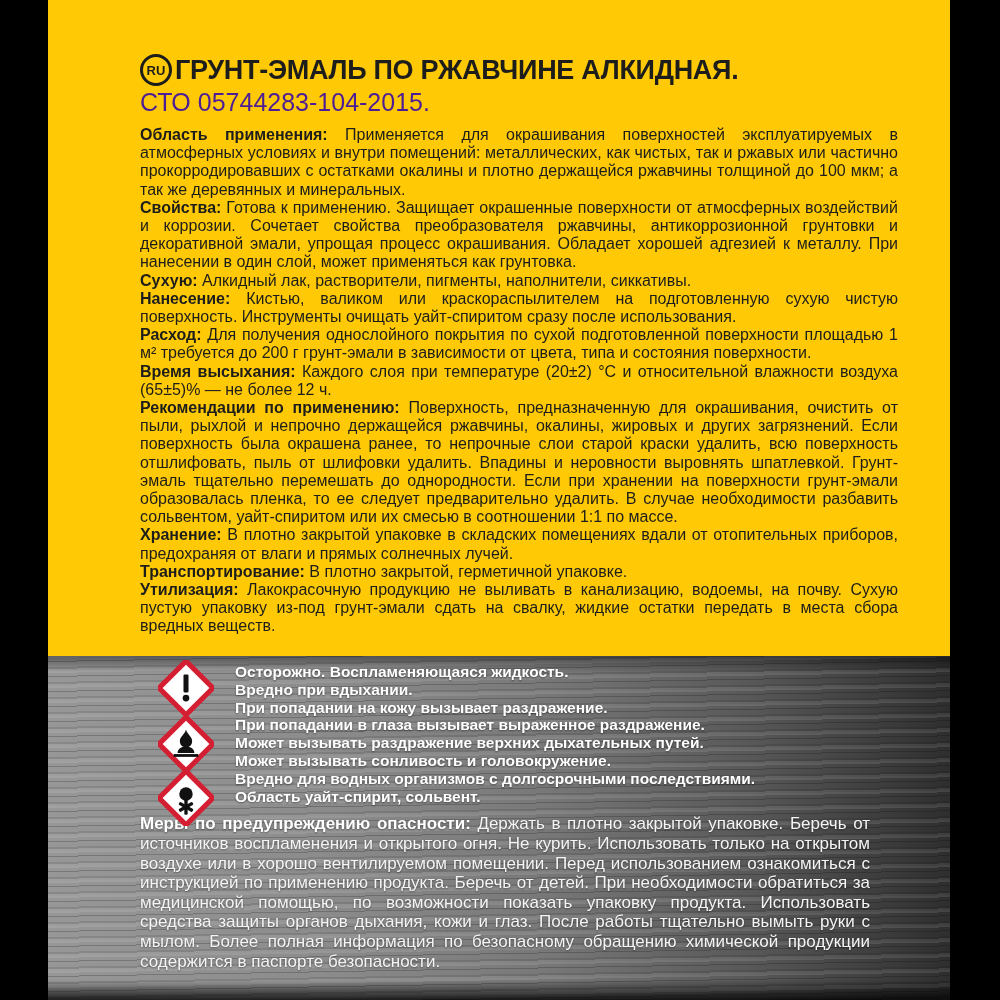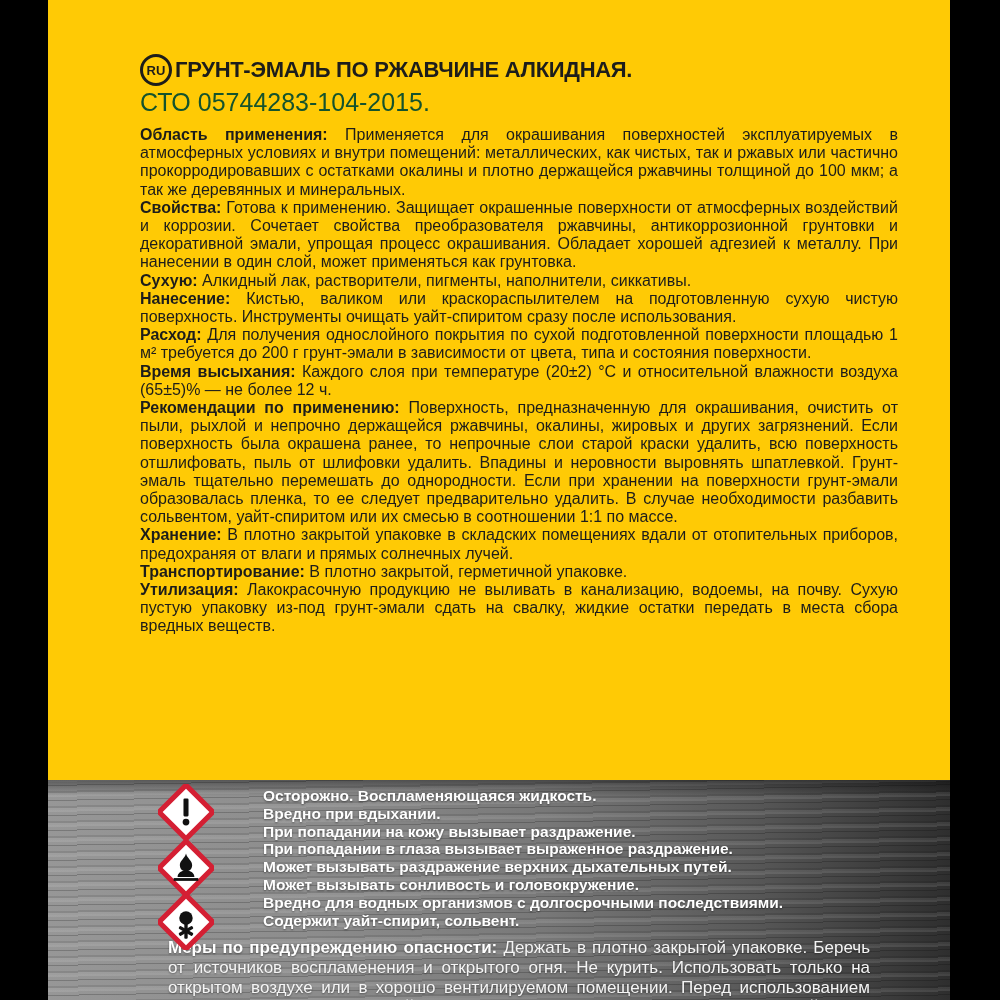--- a/index.html
+++ b/index.html
@@ -6,47 +6,46 @@
   body{
     width:1000px;height:1000px;overflow:hidden;background:#000;
     font-family:"Liberation Sans","DejaVu Sans",sans-serif;
     position:relative;
   }
   .label{
     position:absolute;left:48px;top:0;width:902px;height:1000px;
   }
   
   .yellow{
-    height:780px;background:#ffca05;overflow:hidden;
+    height:656px;background:#ffca05;overflow:hidden;
     padding:0 52px 0 92px;box-sizing:border-box;color:#1d1d1b;
   }
   .head{margin-top:54px;margin-bottom:10px;}
   .title-row{display:flex;align-items:center;gap:3px;}
   .ru-mark{
     flex:0 0 auto;width:26px;height:26px;border:3px solid #1d1d1b;border-radius:50%;
     display:flex;align-items:center;justify-content:center;
     font-weight:bold;font-size:13px;letter-spacing:0;color:#1d1d1b;
   }
-  h1{margin:0;font-size:22px;line-height:30px;font-weight:bold;letter-spacing:-0.3px;color:#1d1d1b;}
-  .standard{font-size:25px;line-height:28px;font-weight:400;margin-top:2px;color:#14532d;}
+  h1{margin:0;font-size:27px;line-height:30px;font-weight:bold;letter-spacing:-0.3px;color:#1d1d1b;}
+  .standard{font-size:25px;line-height:28px;font-weight:400;margin-top:2px;color:#4c1d95;}
   .yellow p{
     margin:0;font-size:16px;line-height:18.2px;text-align:justify;color:#1d1d1b;
   }
   .yellow p b{font-weight:bold;}
   
   .gray{
     position:relative;height:344px;box-sizing:border-box;color:#fff;
     background:
       linear-gradient(to bottom, rgba(0,0,0,.40), rgba(0,0,0,0) 16px),
       repeating-linear-gradient(179deg,
         rgba(255,255,255,.10) 0 2px, rgba(255,255,255,0) 2px 5px,
         rgba(0,0,0,.20) 5px 6px, rgba(255,255,255,0) 6px 11px,
         rgba(0,0,0,.10) 11px 13px, rgba(255,255,255,.07) 13px 15px),
       linear-gradient(to right, #979797, #8c8c8c 30%, #787878 55%, #585858 78%, #3a3a3a 94%, #2e2e2e);
-    padding-left: 28px;
   }
   .bottom-shade{
     position:absolute;left:0;right:0;bottom:0;height:20px;
     background:linear-gradient(to bottom, rgba(0,0,0,0), rgba(0,0,0,.8));
   }
   .pictos{position:absolute;left:110px;top:4px;width:58px;}
   .picto{width:56px;height:56px;display:block;}
   .picto + .picto{margin-top:0;}
   .picto:nth-child(2){margin-top:0;}
   .pictos .picto{position:absolute;left:0;}
@@ -120,21 +119,21 @@
     </div>
 
     <div class="statements">
       <div>Осторожно. Воспламеняющаяся жидкость.</div>
       <div>Вредно при вдыхании.</div>
       <div>При попадании на кожу вызывает  раздражение.</div>
       <div>При попадании в глаза вызывает выраженное  раздражение.</div>
       <div>Может вызывать раздражение верхних дыхательных путей.</div>
       <div>Может вызывать сонливость и головокружение.</div>
       <div>Вредно для водных организмов с долгосрочными последствиями.</div>
-      <div>Содержит уайт-спирит, сольвент.</div>
+      <div>Область уайт-спирит, сольвент.</div>
     </div>
 
     <p class="precautions"><b>Меры по предупреждению опасности:</b> <span>Держать в плотно закрытой упаковке. Беречь от источников воспламенения и открытого огня.  Не курить. Использовать только на открытом воздухе или в хорошо вентилируемом помещении. Перед использованием ознакомиться с инструкцией по применению продукта. Беречь от детей. При необходимости обратиться за медицинской помощью, по возможности показать упаковку продукта. Использовать средства защиты органов дыхания, кожи и глаз. После работы тщательно вымыть руки с мылом. Более полная информация по безопасному  обращению химической продукции содержится в паспорте безопасности.</span></p>
 
     <div class="bottom-shade"></div>
   </section>
 
 </div>
 
 </body></html>

